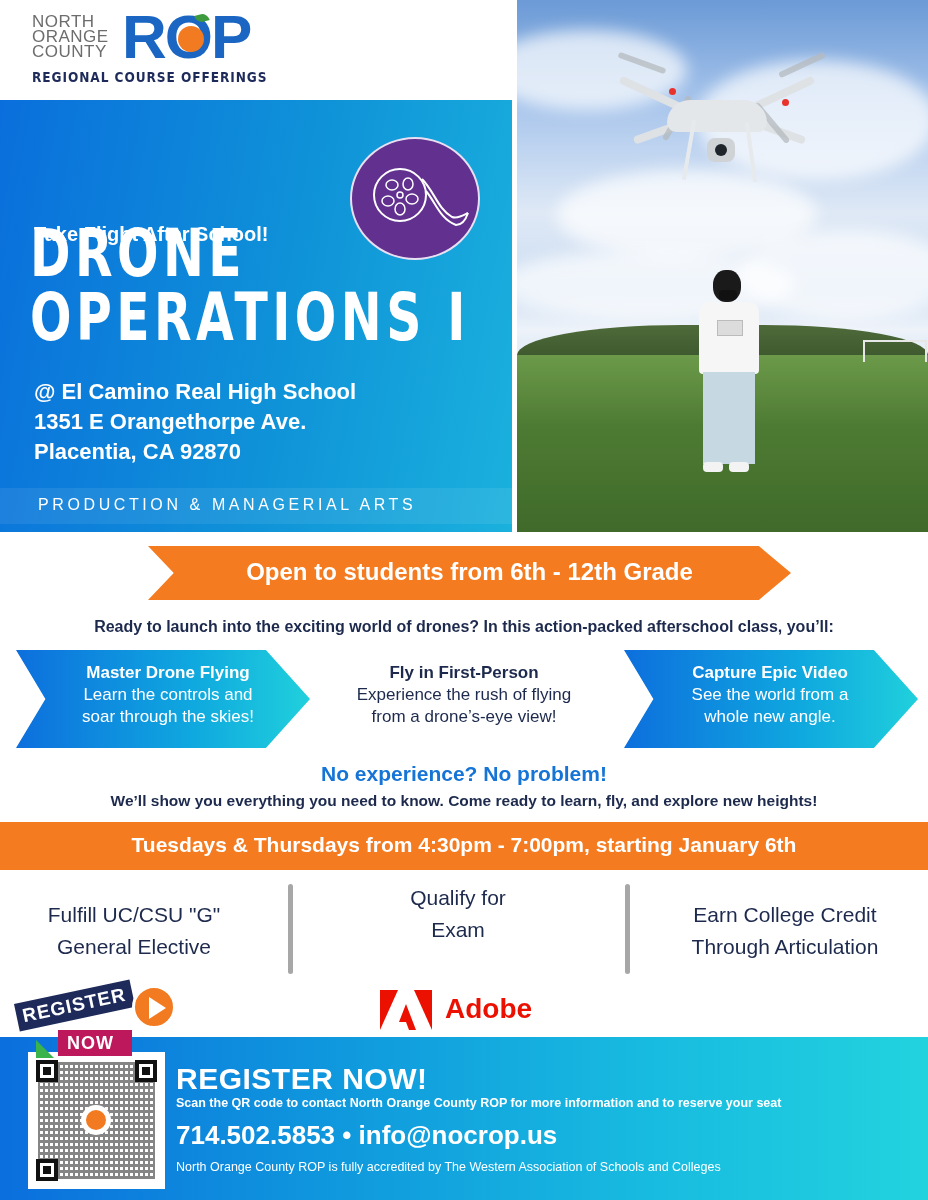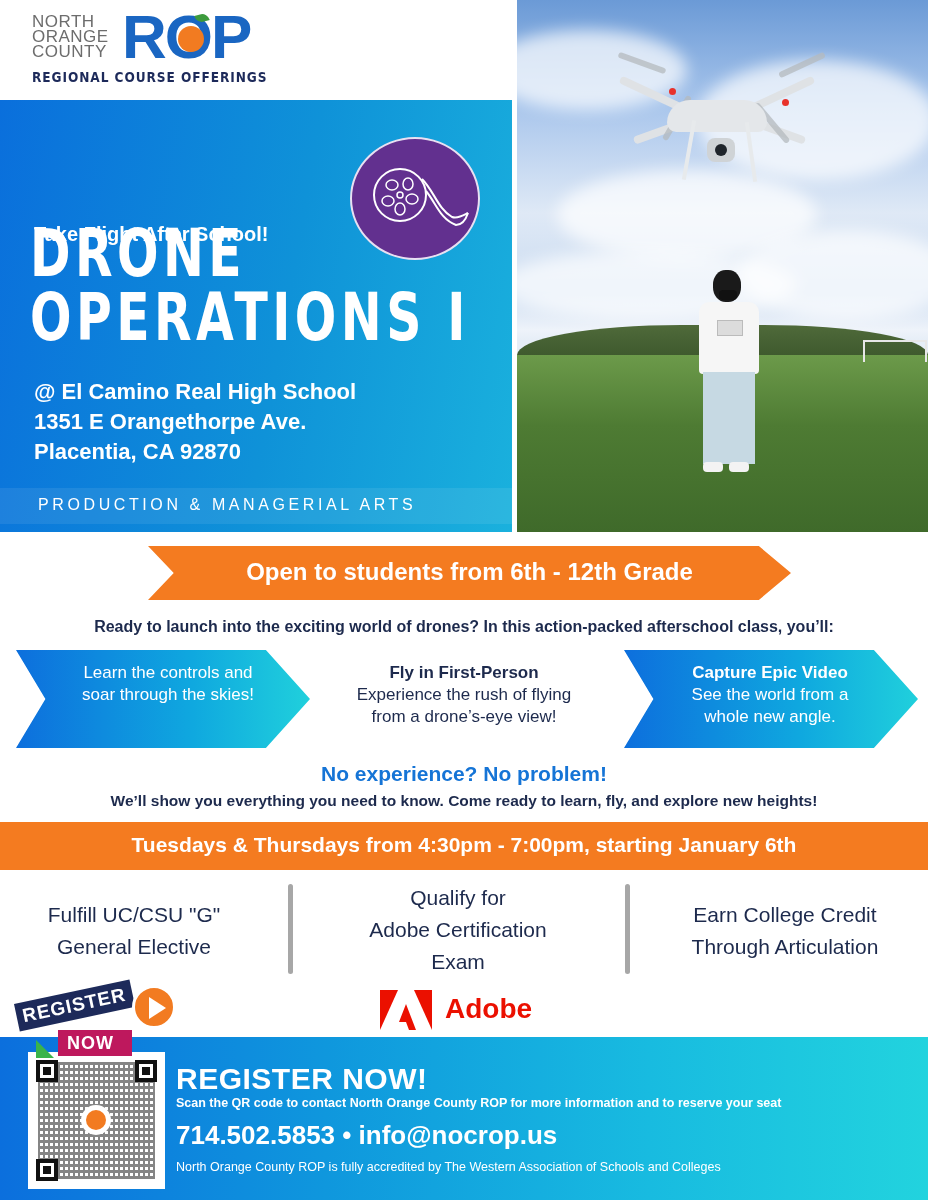--- a/index.html
+++ b/index.html
@@ -182,20 +182,21 @@
 </div>
 
 <div class="abs ribbon">
   <span>Open to students from 6th - 12th Grade</span>
 </div>
 
 <div class="abs intro">Ready to launch into the exciting world of drones? In this action-packed afterschool class, you’ll:</div>
 
 <div class="abs arrow" style="left:16px;width:294px;"></div>
 <div class="feat" style="left:52px;top:662px;width:232px;">
+  <b>Master Drone Flying</b>
   <div>Learn the controls and</div>
   <div>soar through the skies!</div>
 </div>
 
 <div class="feat feat-mid" style="left:318px;top:662px;width:292px;">
   <b>Fly in First-Person</b>
   <div>Experience the rush of flying</div>
   <div>from a drone’s-eye view!</div>
 </div>
 
@@ -213,21 +214,20 @@
   <span>Tuesdays &amp; Thursdays from 4:30pm - 7:00pm, starting January 6th</span>
 </div>
 
 <div class="benefit" style="left:14px;top:899px;width:240px;">
   <div>Fulfill UC/CSU "G"</div>
   <div>General Elective</div>
 </div>
 <div class="divider" style="left:288px;"></div>
 <div class="benefit" style="left:328px;top:882px;width:260px;text-align:center;">
   <div>Qualify for</div>
-  <div>Adobe Certification</div>
   <div>Exam</div>
 </div>
 <div class="divider" style="left:625px;"></div>
 <div class="benefit" style="left:655px;top:899px;width:260px;">
   <div>Earn College Credit</div>
   <div>Through Articulation</div>
 </div>
 
 <div class="abs adobe-mark">
   <svg width="52" height="40" viewBox="0 0 52 40">

